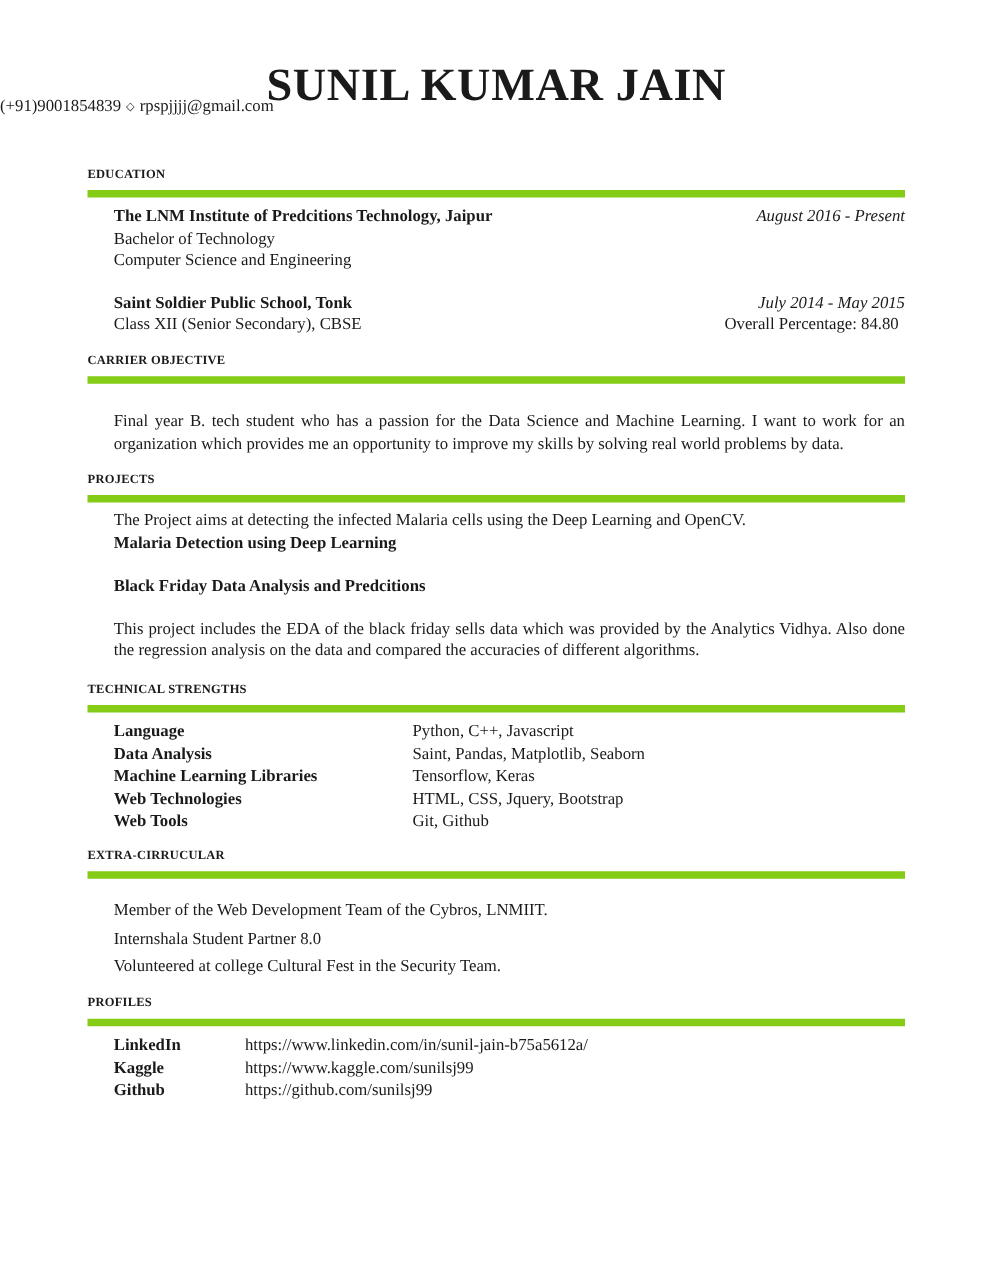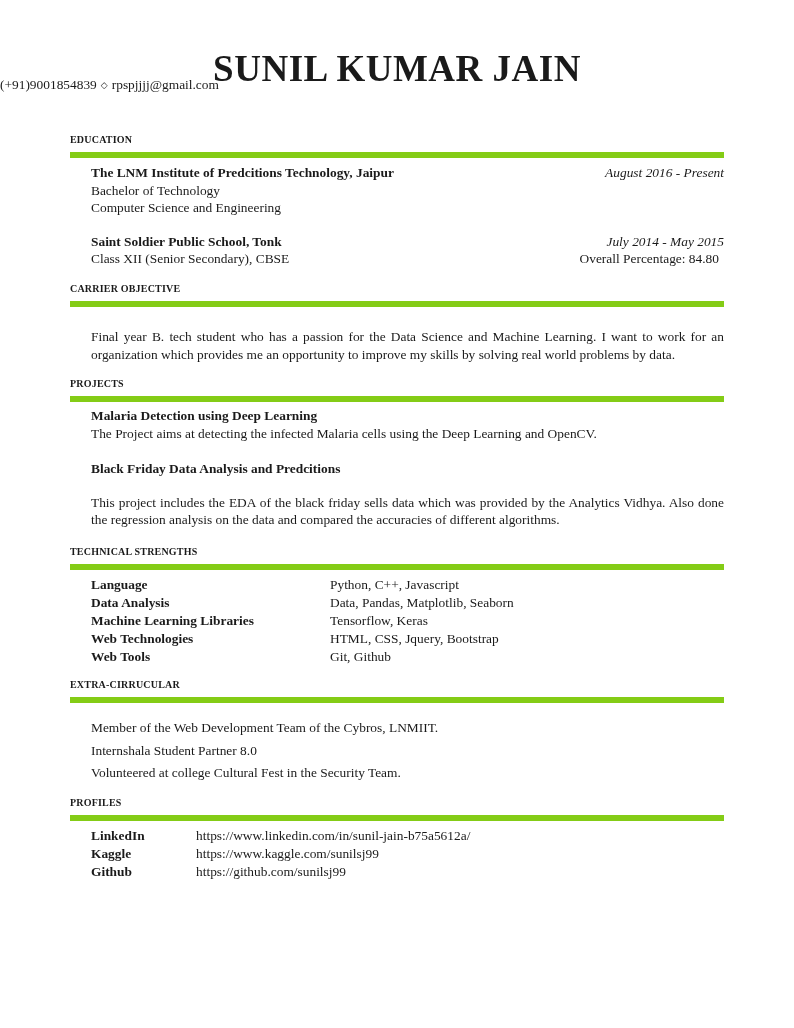--- a/index.html
+++ b/index.html
@@ -66,36 +66,36 @@
 </div>
 
 <div class="section" style="top:280px;">
   <div class="sec-title">CARRIER OBJECTIVE</div>
   <div class="indent para" style="padding-top:5px;">Final year B. tech student who has a passion for the Data Science and Machine Learning. I want to work for an organization which provides me an opportunity to improve my skills by solving real world problems by data.</div>
 </div>
 
 <div class="section" style="top:375px;">
   <div class="sec-title">PROJECTS</div>
   <div class="indent" style="padding-top:5px;">
+    <div class="line">The Project aims at detecting the infected Malaria cells using the Deep Learning and OpenCV.</div>
     <div class="line bold">Malaria Detection using Deep Learning</div>
-    <div class="line">The Project aims at detecting the infected Malaria cells using the Deep Learning and OpenCV.</div>
   </div>
   <div class="indent" style="padding-top:18px;">
     <div class="line bold">Black Friday Data Analysis and Predcitions</div>
     <div class="para">This project includes the EDA of the black friday sells data which was provided by the Analytics Vidhya. Also done the regression analysis on the data and compared the accuracies of different algorithms.</div>
   </div>
 </div>
 
 <div class="section" style="top:543px;">
   <div class="sec-title">TECHNICAL STRENGTHS</div>
   <div class="indent skills-table" style="padding-top:6px;">
     <span class="bold">Language</span>
     <span>Python, C++, Javascript</span>
     <span class="bold">Data Analysis</span>
-    <span>Data, Pandas, Matplotlib, Seaborn</span>
+    <span>Saint, Pandas, Matplotlib, Seaborn</span>
     <span class="bold">Machine Learning Libraries</span>
     <span>Tensorflow, Keras</span>
     <span class="bold">Web Technologies</span>
     <span>HTML, CSS, Jquery, Bootstrap</span>
     <span class="bold">Web Tools</span>
     <span>Git, Github</span>
   </div>
 </div>
 
 <div class="section" style="top:676px;">

